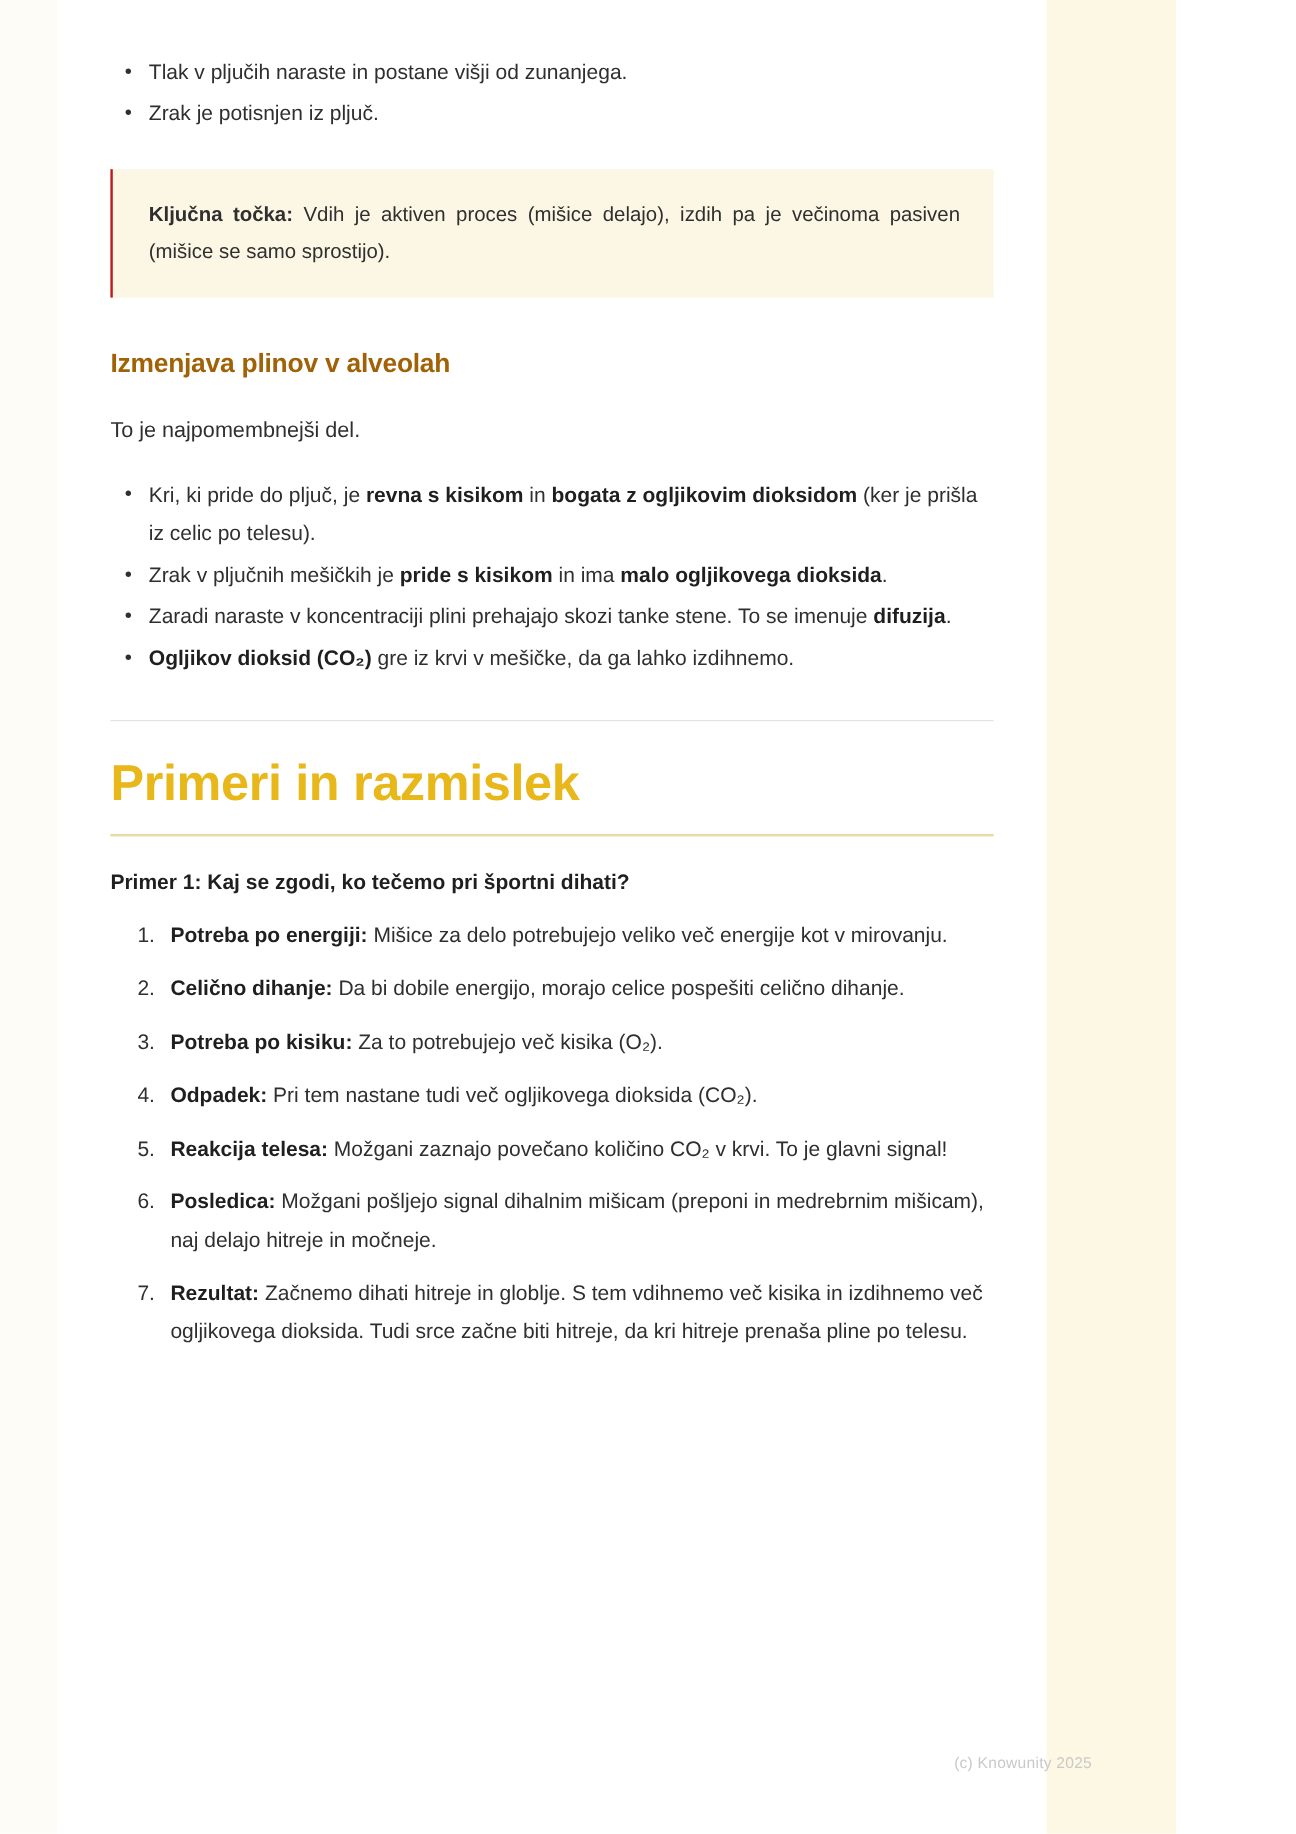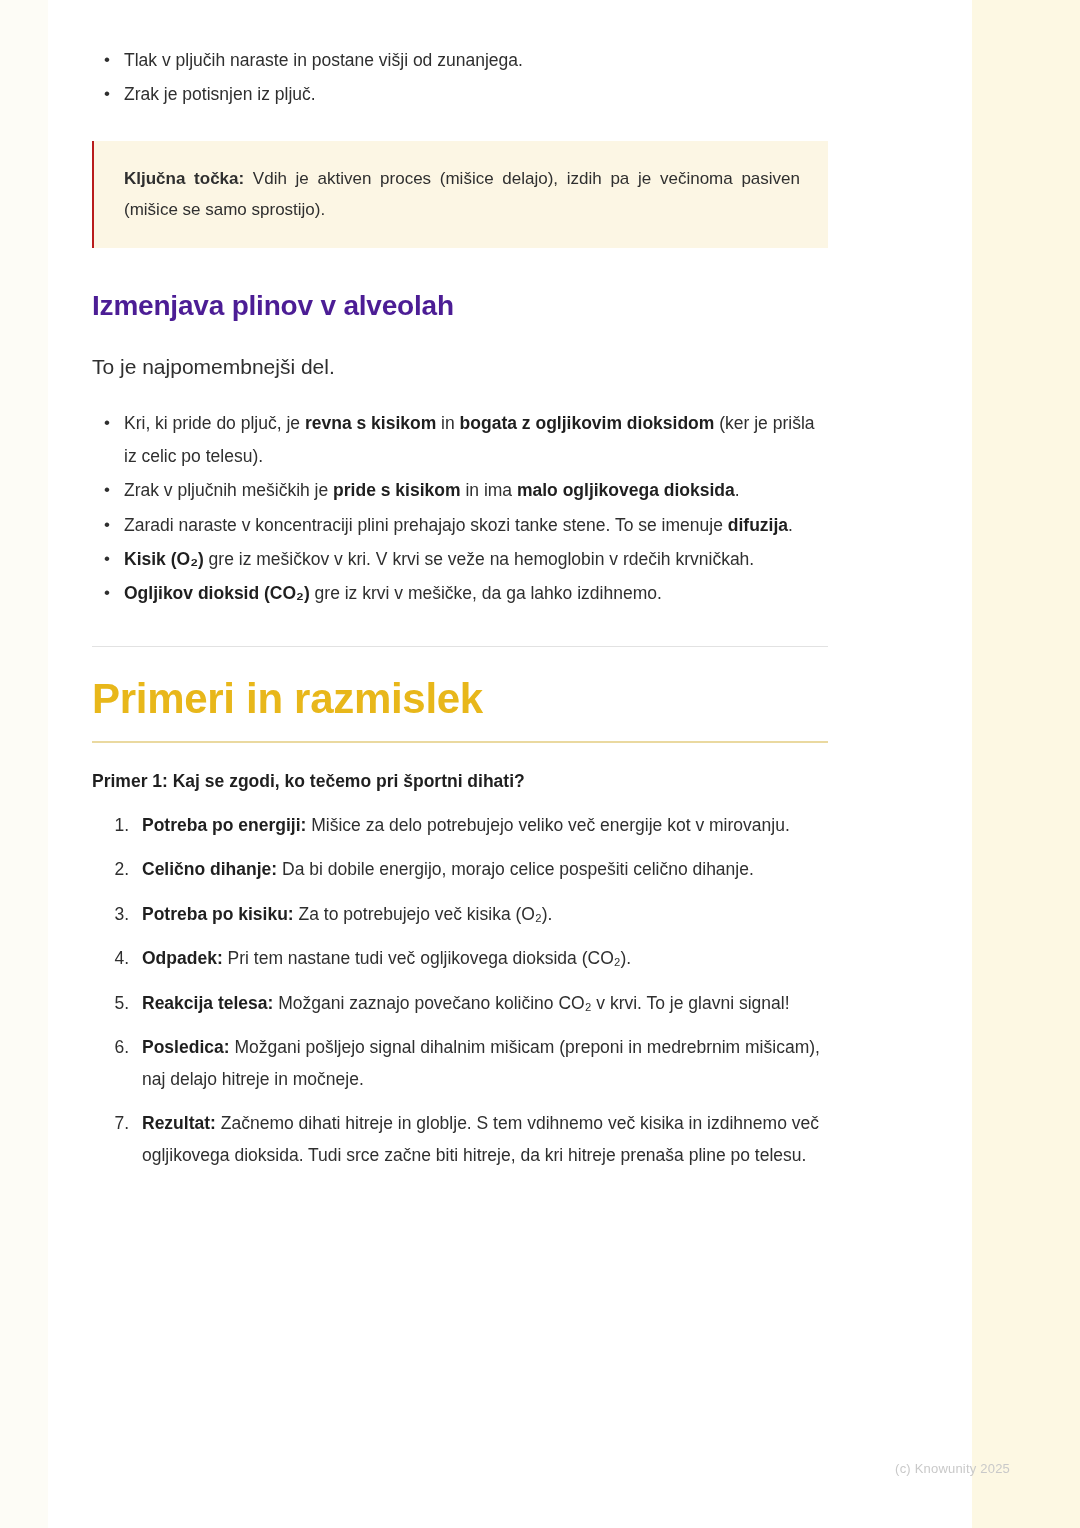--- a/index.html
+++ b/index.html
@@ -11,21 +11,21 @@
     width: 1080px;
     height: 1528px;
     font-family: "Liberation Sans", sans-serif;
     color: #2e2e2e;
     position: relative;
     overflow: hidden;
   }
   .page {
     position: absolute;
     left: 0; top: 0;
-    width: 1080px;
+    width: 980px;
     height: 1528px;
     background: #ffffff;
   }
   
   .left-strip {
     position: absolute;
     left: 0; top: 0;
     width: 48px; height: 1528px;
     background: #fdfcf6;
   }
@@ -82,28 +82,28 @@
     border-left: 2px solid #b91c1c;
     padding: 22px 28px 22px 30px;
     font-size: 17px;
     line-height: 1.85;
     color: #2f2f2f;
     text-align: justify;
   }
   .keypoint b { font-weight: bold; }
 
   h2.section {
-    font-size: 28px;
-    color: #4c1d95;
+    font-size: 22px;
+    color: #a16207;
     font-weight: bold;
     margin: 42px 0 26px 0;
     letter-spacing: -0.2px;
   }
   .para {
-    font-size: 21px;
+    font-size: 18px;
     line-height: 1.8;
     margin: 0 0 22px 0;
     color: #2f2f2f;
   }
   .gas-list li {
     margin-bottom: 12px;
     line-height: 1.8;
   }
   .gas-list li b { font-weight: bold; color: #1f1f1f; }
 
@@ -181,23 +181,20 @@
 
     <ul class="bullets gas-list">
       <li>
         <span>Kri, ki pride do pljuč, je </span><b>revna s kisikom</b><span> in </span><b>bogata z ogljikovim dioksidom</b><span> (ker je prišla iz celic po telesu).</span>
       </li>
       <li>
         <span>Zrak v pljučnih mešičkih je </span><b>pride s kisikom</b><span> in ima </span><b>malo ogljikovega dioksida</b><span>.</span>
       </li>
       <li>
         <span>Zaradi naraste v koncentraciji plini prehajajo skozi tanke stene. To se imenuje </span><b>difuzija</b><span>.</span>
-      </li>
-      <li>
-        <b>Kisik (O₂)</b><span> gre iz mešičkov v kri. V krvi se veže na hemoglobin v rdečih krvničkah.</span>
       </li>
       <li>
         <b>Ogljikov dioksid (CO₂)</b><span> gre iz krvi v mešičke, da ga lahko izdihnemo.</span>
       </li>
     </ul>
 
     <hr class="divider">
 
     <h1 class="big">Primeri in razmislek</h1>
     <hr class="big-underline">

